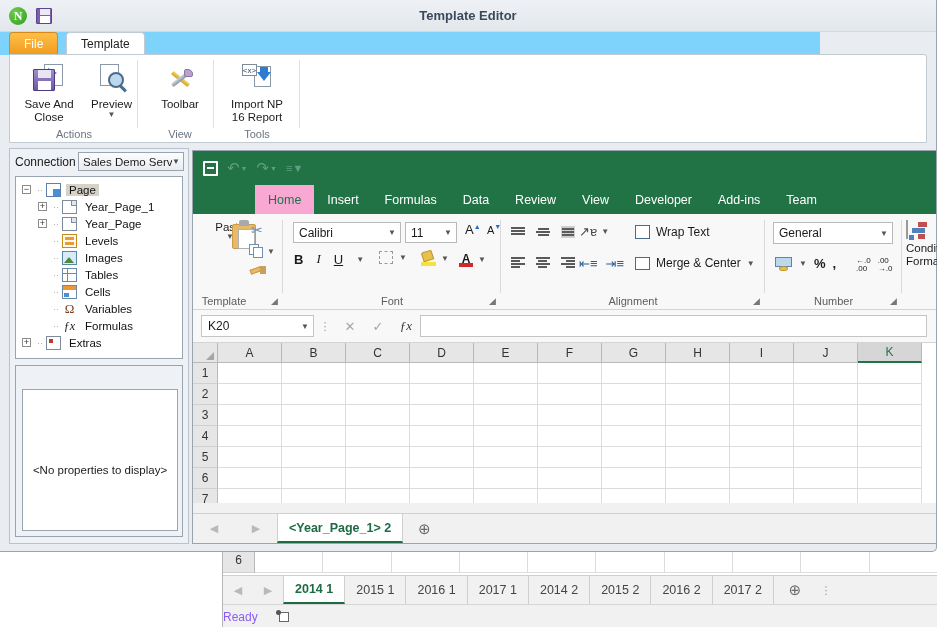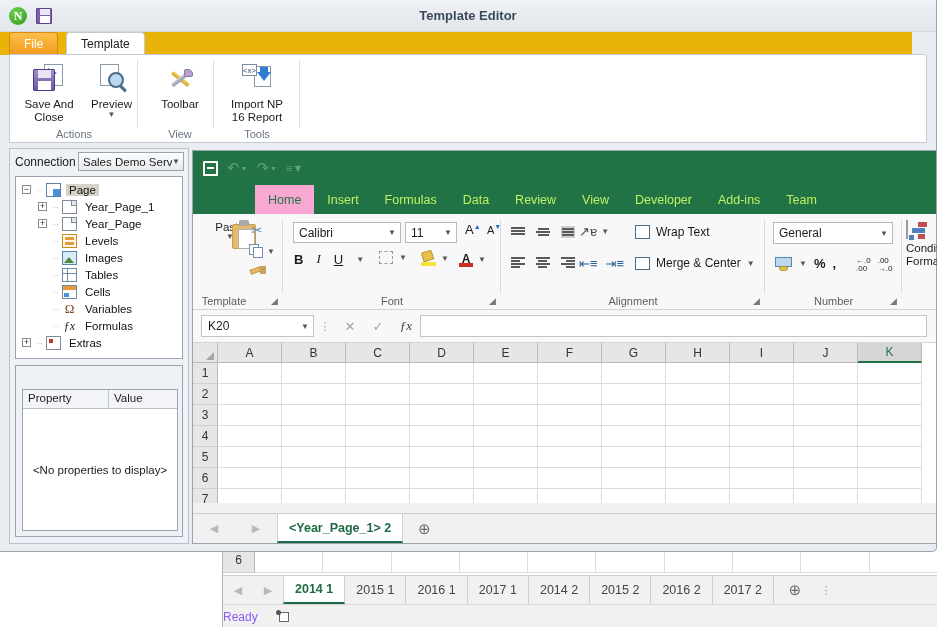--- a/index.html
+++ b/index.html
@@ -84,22 +84,22 @@
   }
   .save-glyph:before {
     content:""; position:absolute; left:3px; top:0px; width:10px; height:6px; background:#ece9f5;
   }
   .save-glyph:after {
     content:""; position:absolute; left:3px; bottom:0px; width:10px; height:7px; background:#ffffff;
   }
 
   
   .tpl-tabstrip {
-    position: absolute; left: 0; top: 32px; width: 912px; height: 23px;
-    background: #eab308;
+    position: absolute; left: 0; top: 32px; width: 820px; height: 23px;
+    background: #7dd3fc;
   }
   .tpl-tab {
     position: absolute; top: 0; height: 23px; padding: 0 14px;
     display: flex; align-items: center; font-size: 12px;
     border-radius: 4px 4px 0 0;
   }
   .tpl-tab.file {
     left: 9px; background: linear-gradient(#fcbf4a,#f29a1c); color: #ffffff;
     border: 1px solid #d98816; border-bottom: none;
   }
@@ -266,21 +266,21 @@
   .qat-save { width:15px; height:15px; border:2px solid #ffffff; border-radius:1px; position:relative; }
   .qat-save:before{content:"";position:absolute;left:2px;top:0;width:7px;height:4px;background:#217346;border-bottom:2px solid #fff;}
   .qat-icon { color:#5f9e7f; font-size:15px; display:flex; align-items:center; gap:1px; }
   .qat-icon .cr { font-size:7px; }
   .xl-tabs {
     position:absolute; left:0; top:34px; width:743px; height:29px; background:#217346;
     display:flex; align-items:flex-end; padding-left:62px;
   }
   .xl-tab {
     height:29px; padding:0 13px; display:flex; align-items:center;
-    font-size:12.5px; color:#bef264;
+    font-size:12.5px; color:#ffffff;
   }
   .xl-tab.active { background:#f9a8d4; color:#217346; }
   .xl-ribbon {
     position:absolute; left:0; top:63px; width:743px; height:96px;
     background:#f8f8f8; border-bottom:1px solid #d4d4d4;
   }
   .xg { position:absolute; top:0; height:95px; }
   .xg .xsep { position:absolute; right:0; top:6px; bottom:16px; width:1px; background:#dadada; }
   .xg .xlabel {
     position:absolute; bottom:2px; left:0; width:100%; text-align:center; font-size:11px; color:#5c5c5c;
@@ -577,24 +577,20 @@
           <span class="tlabel">Extras</span>
         </div>
       </div>
 
       <div class="props-panel">
         <div class="props-head">
           <span>Properties</span>
           <span class="props-close">✖</span>
         </div>
         <div class="props-grid">
-          <div class="props-hdr">
-            <div class="ph1">Property</div>
-            <div>Value</div>
-          </div>
           <div class="props-empty">&lt;No properties to display&gt;</div>
         </div>
       </div>
     </div>
 
     <div class="xl-window">
 
       <div class="xl-qat">
         <span class="qat-save"></span>
         <span class="qat-icon">↶<span class="cr">▼</span></span>

